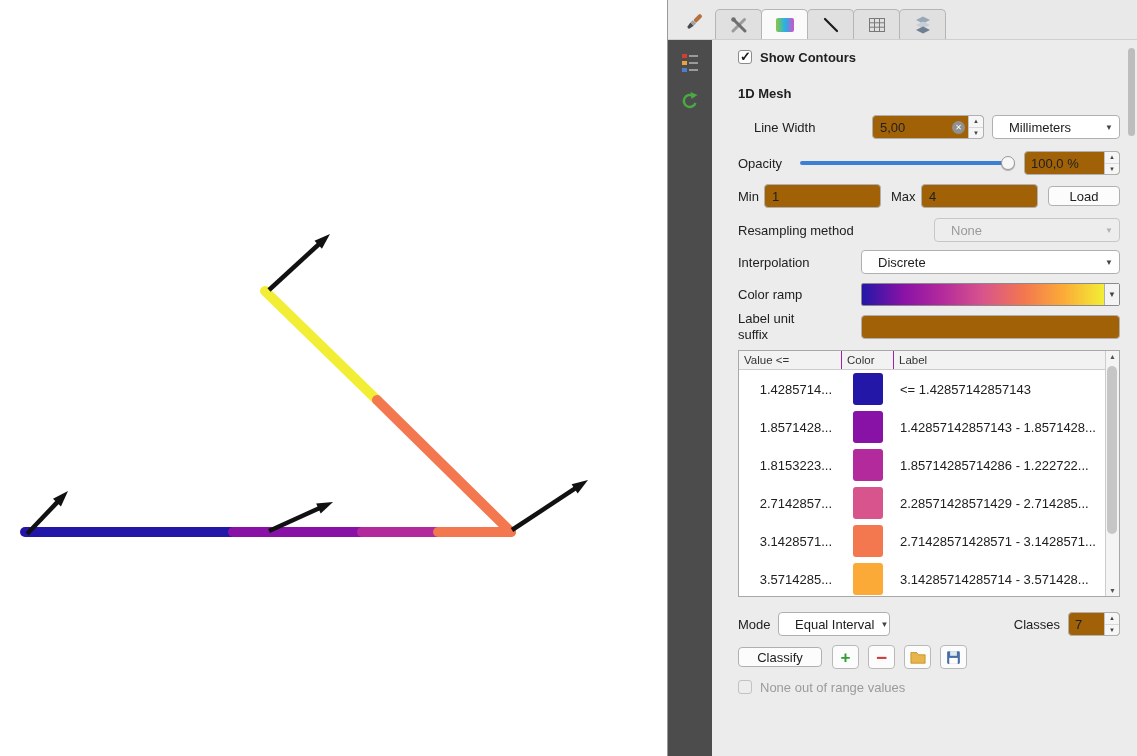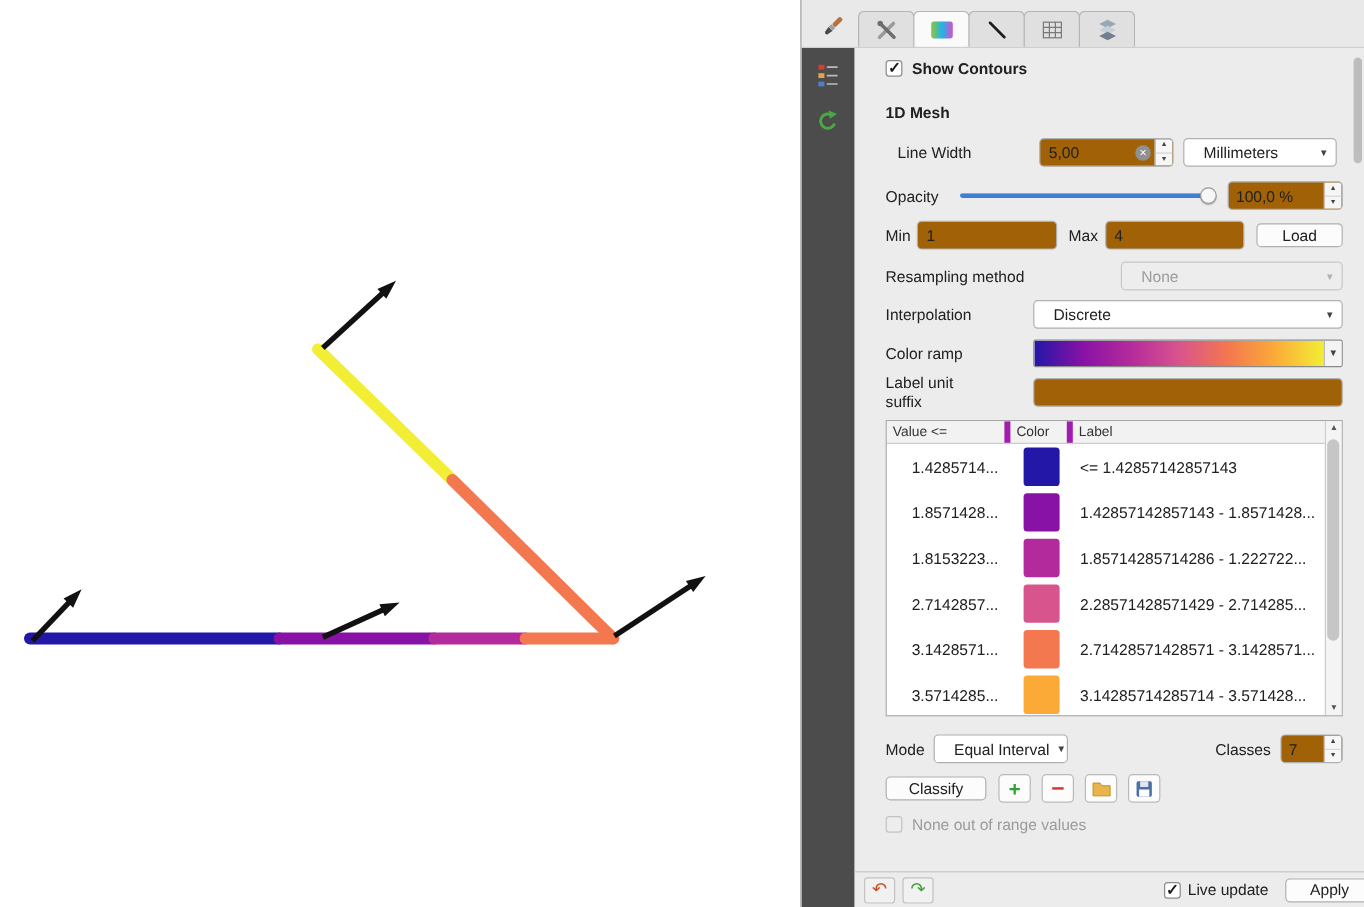--- a/index.html
+++ b/index.html
@@ -14,21 +14,21 @@
   .panel{position:absolute;left:667px;top:0;width:470px;height:756px;background:#ececec;border-left:1px solid #9a9a9a;display:flex;flex-direction:column;overflow:hidden}
   .tabbar{height:40px;flex:none;display:flex;align-items:flex-end;padding-left:47px;background:#e9e9e9;border-bottom:1px solid #cfcfcf;position:relative}
   .brush-slot{position:absolute;left:13px;top:9px;width:26px;height:26px;display:flex;align-items:center;justify-content:center}
   .tab{width:47px;height:30px;border:1px solid #b5b5b5;border-bottom:none;border-radius:5px 5px 0 0;margin-right:-1px;background:#e0e0e0;display:flex;align-items:center;justify-content:center;cursor:default}
   .tab.selected{background:#fafafa}
   .panel-scroll{position:absolute;right:2px;top:48px;width:7px;height:88px;background:#bdbdbd;border-radius:4px;z-index:5}
 
   .panel-body{flex:1;display:flex;min-height:0}
   .strip{width:44px;flex:none;background:#4c4c4c;display:flex;flex-direction:column;align-items:center;padding-top:10px;gap:12px}
   .sicon{width:26px;height:26px;display:flex;align-items:center;justify-content:center;border-radius:4px}
-  .rightcol{flex:1;display:flex;flex-direction:column;min-width:0}
+  .rightcol{flex:1;display:flex;flex-direction:row;min-width:0}
   .content{flex:1;padding:8px 18px 0 26px;position:relative;min-height:0}
 
   .row{display:flex;align-items:center}
   .lbl{white-space:nowrap}
   .bold{font-weight:bold}
   .group-title{margin-top:20px;font-weight:bold;height:16px}
 
   
   .checkbox{width:14px;height:14px;border:1px solid #8b8b8b;border-radius:3px;background:#fff;flex:none;position:relative}
   .checkbox.checked::after{content:"✓";position:absolute;left:1px;top:-2px;font-size:13px;font-weight:bold;color:#1d1d1d}
@@ -50,21 +50,21 @@
   .fill{height:100%;background:#3e7fd6}
   .handle{position:absolute;right:-3px;top:2px;width:14px;height:14px;border-radius:50%;background:#f7f7f7;border:1px solid #9a9a9a;box-shadow:0 1px 1px rgba(0,0,0,.25)}
 
   .ramp-widget{flex:1;height:23px;border:1px solid #8a8a8a;border-radius:2px;display:flex;overflow:hidden;background:#fff}
   .ramp-bar{flex:1}
   .ramp-arrow{width:15px;border-left:1px solid #b0b0b0;background:#f4f4f4;display:flex;align-items:center;justify-content:center;font-size:8px;color:#444}
 
   
   .ctable{margin-top:10px;height:247px;background:#fff;border:1px solid #a8a8a8;position:relative;overflow:hidden}
   .thead{display:flex;height:19px;background:#f2f2f2;border-bottom:1px solid #ccc;font-size:11.5px;color:#333;width:calc(100% - 14px)}
-  .th{display:flex;align-items:center;padding-left:5px;border-right:5px solid #a21caf;overflow:hidden;white-space:nowrap}
+  .th{display:flex;align-items:center;padding-left:5px;border-right:1px solid #a21caf;overflow:hidden;white-space:nowrap}
   .th.v{width:103px}.th.c{width:52px}.th.l{flex:1;border-right:none}
   .trows{width:calc(100% - 14px);overflow:hidden}
   .trow{display:flex;align-items:center;height:38px}
   .tval{width:103px;text-align:right;padding-right:10px;white-space:nowrap;overflow:hidden}
   .tcol{width:52px;display:flex;justify-content:center}
   .swatch{width:30px;height:32px;border-radius:3px}
   .tlab{flex:1;padding-left:6px;white-space:nowrap;overflow:hidden}
   .vscroll{position:absolute;right:0;top:0;bottom:0;width:14px;border-left:1px solid #ccc;background:#f4f4f4;display:flex;flex-direction:column;align-items:center;justify-content:space-between;padding:2px 0;font-size:7px;color:#555}
   .vthumb{position:absolute;right:2px;top:15px;width:10px;height:168px;background:#c6c6c6;border-radius:5px}
 
@@ -183,21 +183,21 @@
         <div class="content">
 
           <div class="row" style="height:18px">
             <span class="checkbox checked"></span>
             <span class="lbl bold" style="margin-left:8px">Show Contours</span>
           </div>
 
           <div class="group-title">1D Mesh</div>
 
           <div class="row" style="margin-top:12px;height:26px">
-            <span class="lbl" style="width:118px;margin-left:10px">Line Width</span>
+            <span class="lbl" style="width:118px;margin-left:16px">Line Width</span>
             <div class="field" style="width:112px">
               <span class="fieldtext">5,00</span>
               <span class="clear">✕</span>
               <div class="spin">
                 <span>▲</span>
                 <span>▼</span>
               </div>
             </div>
             <div class="select" style="width:128px;margin-left:8px">
               <span>Millimeters</span>

